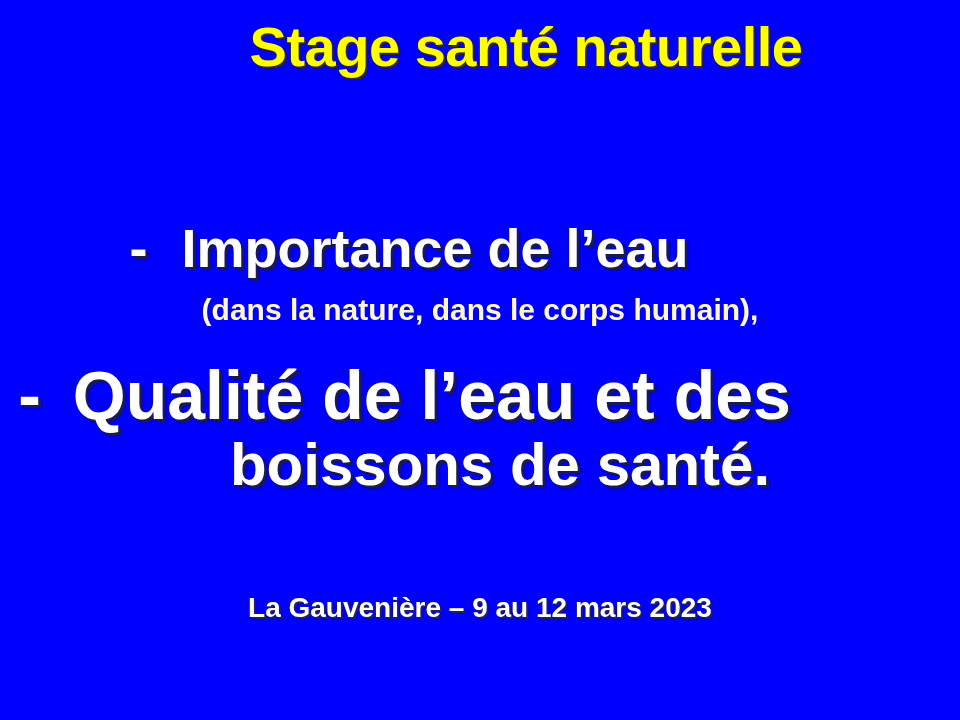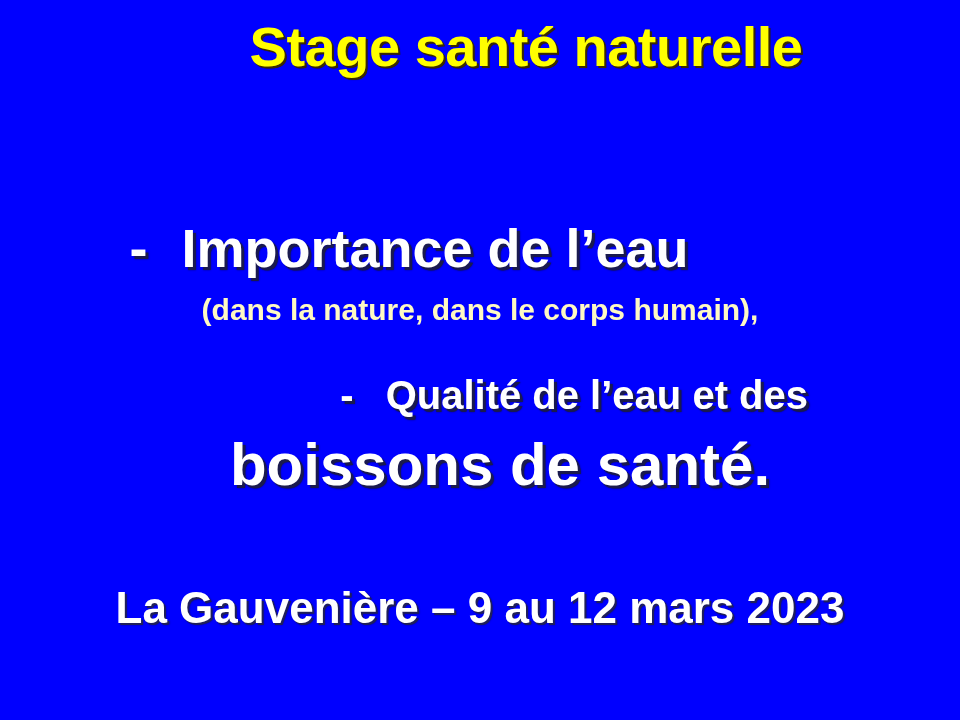--- a/index.html
+++ b/index.html
@@ -71,24 +71,23 @@
     font-weight: bold;
     text-shadow: 3px 3px 0 #1a1a4e, 3px 3px 2px rgba(0,0,40,0.6);
   }
 
   .bullet-item-1 {
     font-size: 54px;
     line-height: 64px;
     padding-left: 10px;
   }
   .bullet-item-2 {
-    font-size: 40px;
+    font-size: 68px;
     line-height: 70px;
     padding-left: 1px;
-    text-align: right;
   }
 
   .dash {
     display: inline-block;
   }
   .bullet-gap-1 {
     display: inline-block;
     width: 34px;
   }
   .bullet-gap-2 {
@@ -136,21 +135,21 @@
     color: #ffffff;
     font-weight: bold;
     white-space: nowrap;
     text-shadow: 2px 2px 0 #20205a, 2px 2px 2px rgba(0,0,40,0.55);
   }
   .footer-name {
     font-size: 38px;
     line-height: 48px;
   }
   .footer-place {
-    font-size: 44px;
+    font-size: 28px;
     line-height: 50px;
   }
 </style>
 </head>
 <body>
 
 <div class="slide">
 
   <div class="title-block">
     <span class="title-line-1">Stage santé naturelle</span>

